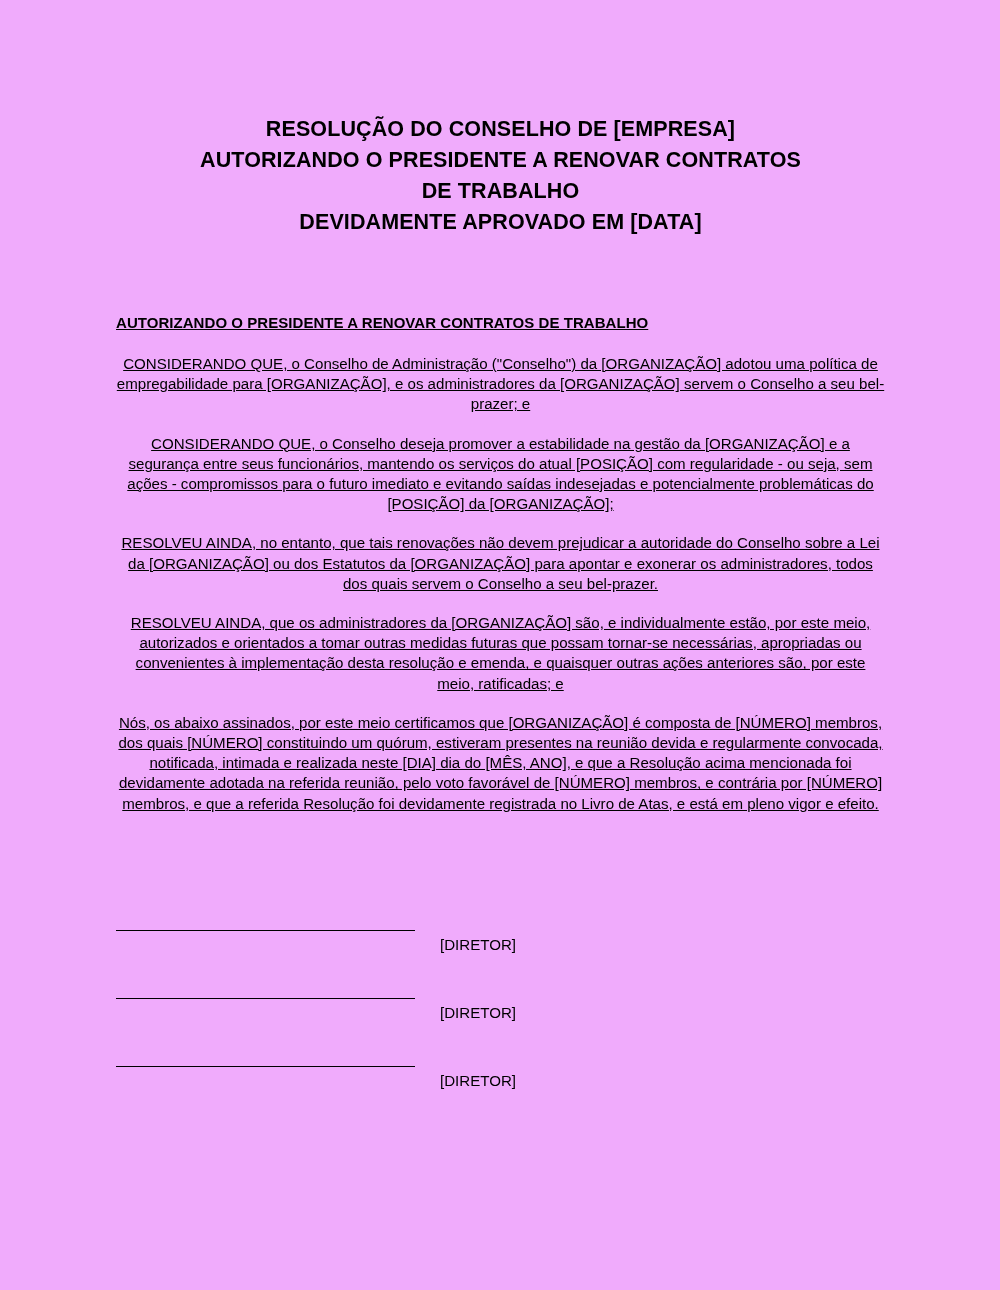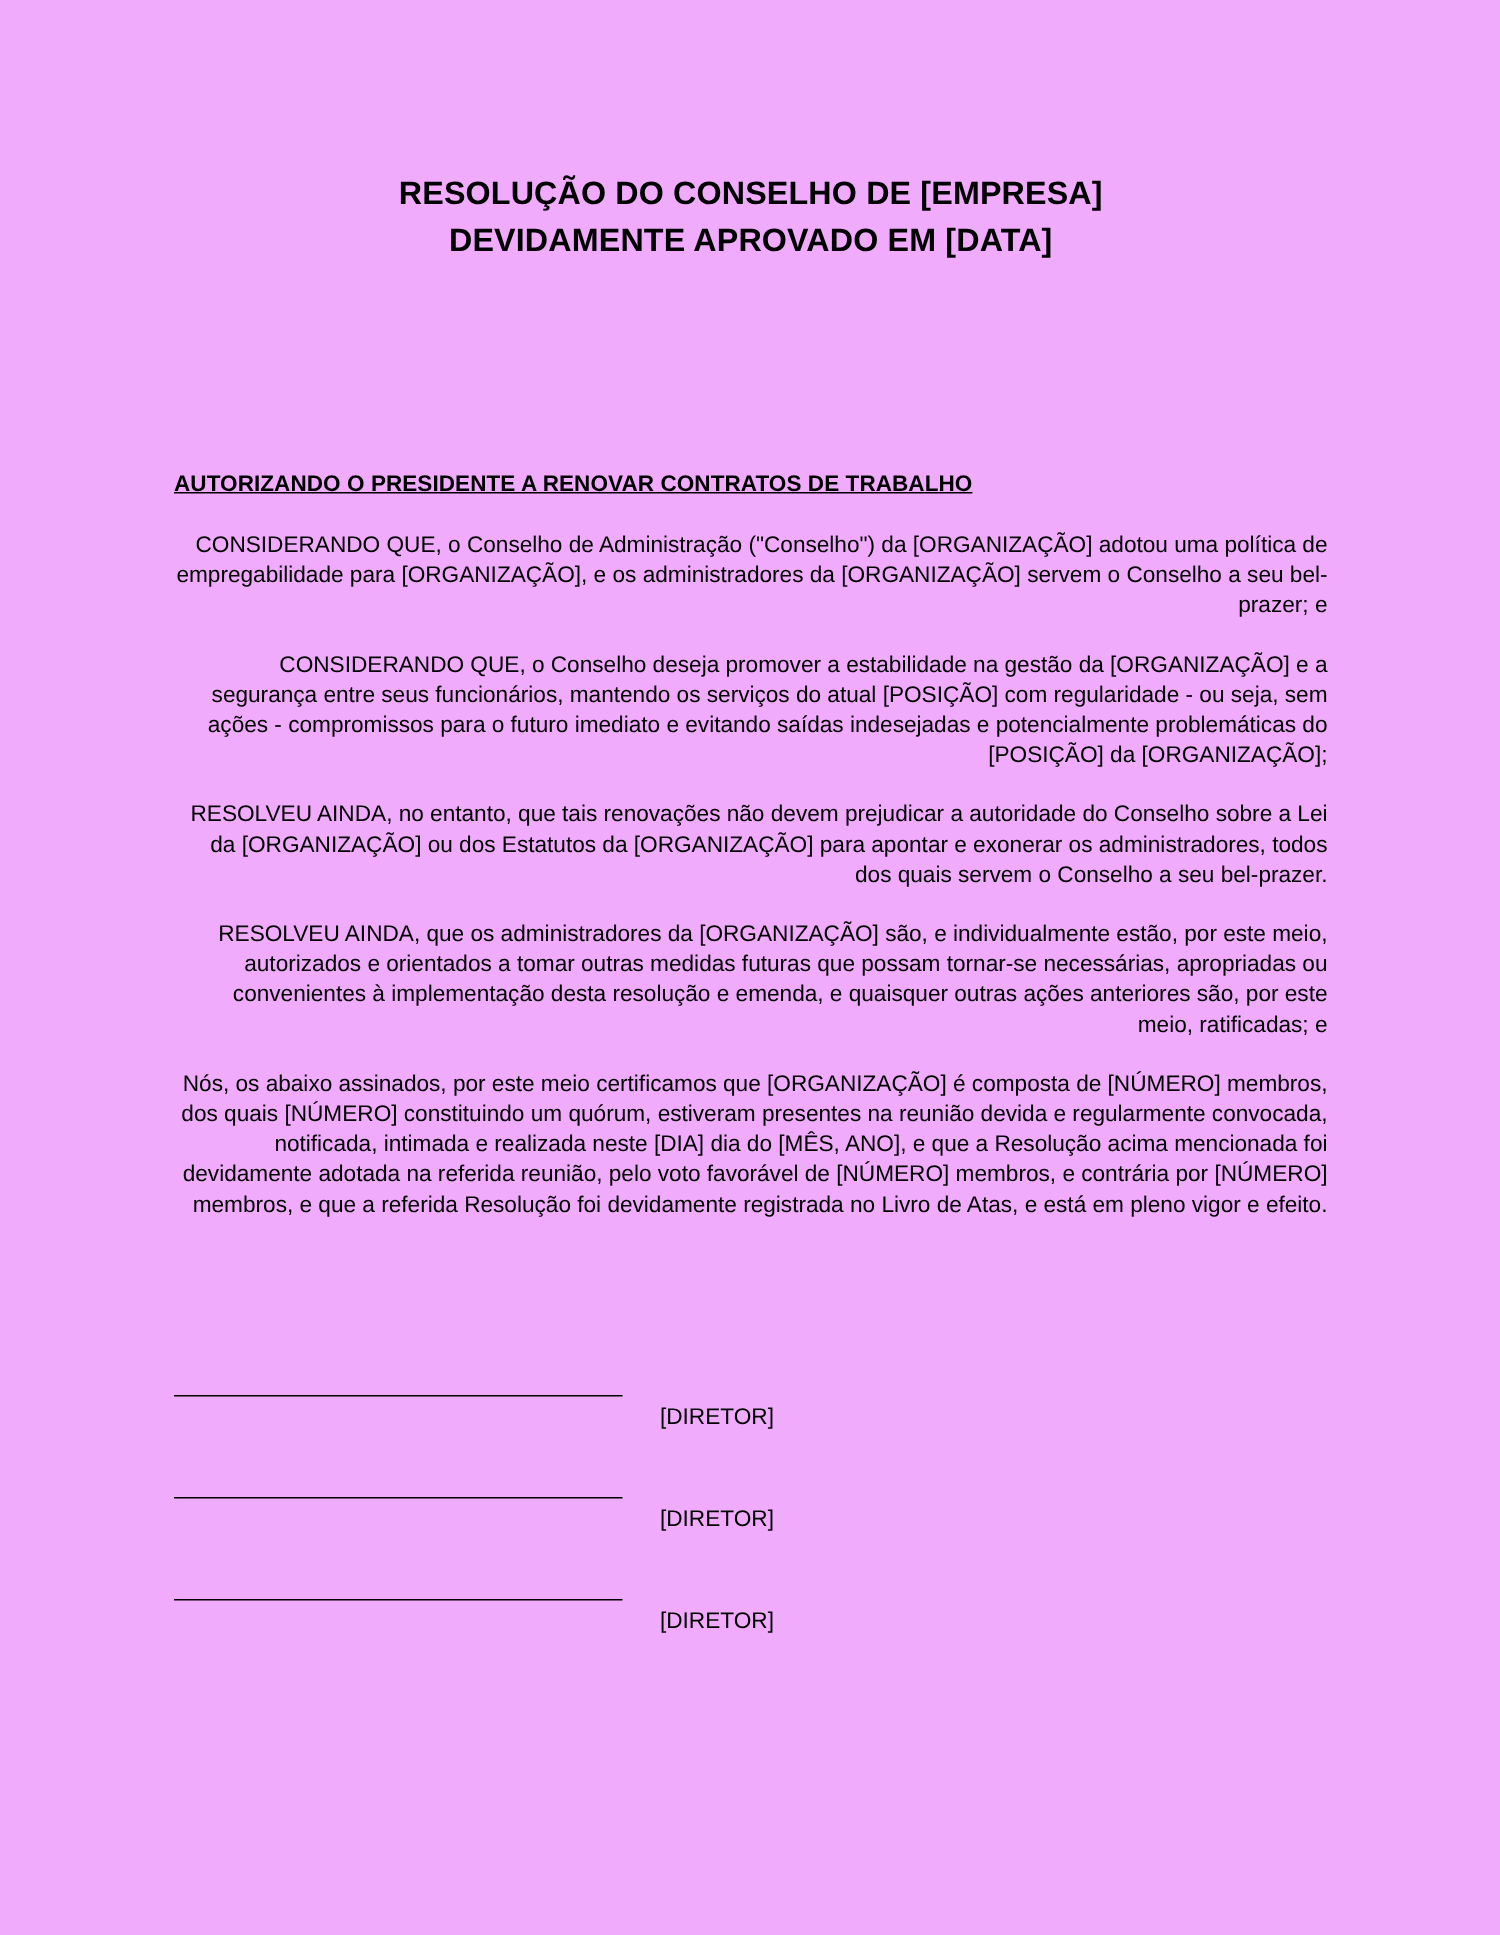--- a/index.html
+++ b/index.html
@@ -44,22 +44,23 @@
     font-weight: bold;
     text-decoration: underline;
     line-height: 20px;
     margin: 0 0 21px 0;
     letter-spacing: 0.05px;
   }
   p.para {
     font-size: 15.1px;
     line-height: 20.2px;
     margin: 0 0 19px 0;
-    text-align: right;
+    text-align: center;
     letter-spacing: -0.01px;
+    text-decoration: underline;
   }
   p.para:last-child { margin-bottom: 12px; }
 
   
   .sig-area {
     position: absolute;
     left: 116px;
     top: 930px;
     width: 400px;
   }
@@ -88,20 +89,22 @@
     line-height: 20px;
   }
 </style>
 </head>
 <body>
 
 <div class="page">
 
   <div class="doc-title">
     <span class="tline">RESOLUÇÃO DO CONSELHO DE [EMPRESA]</span>
+    <span class="tline">AUTORIZANDO O PRESIDENTE A RENOVAR CONTRATOS</span>
+    <span class="tline">DE TRABALHO</span>
     <span class="tline">DEVIDAMENTE APROVADO EM [DATA]</span>
   </div>
 
   <div class="body-wrap">
     <div class="section-heading">AUTORIZANDO O PRESIDENTE A RENOVAR CONTRATOS DE TRABALHO</div>
 
     <p class="para">CONSIDERANDO QUE, o Conselho de Administração ("Conselho") da [ORGANIZAÇÃO] adotou uma política de empregabilidade para [ORGANIZAÇÃO], e os administradores da [ORGANIZAÇÃO] servem o Conselho a seu bel-prazer; e</p>
     <p class="para">CONSIDERANDO QUE, o Conselho deseja promover a estabilidade na gestão da [ORGANIZAÇÃO] e a segurança entre seus funcionários, mantendo os serviços do atual [POSIÇÃO] com regularidade - ou seja, sem ações - compromissos para o futuro imediato e evitando saídas indesejadas e potencialmente problemáticas do [POSIÇÃO] da [ORGANIZAÇÃO];</p>
     <p class="para">RESOLVEU AINDA, no entanto, que tais renovações não devem prejudicar a autoridade do Conselho sobre a Lei da [ORGANIZAÇÃO] ou dos Estatutos da [ORGANIZAÇÃO] para apontar e exonerar os administradores, todos dos quais servem o Conselho a seu bel-prazer.</p>
     <p class="para">RESOLVEU AINDA, que os administradores da [ORGANIZAÇÃO] são, e individualmente estão, por este meio, autorizados e orientados a tomar outras medidas futuras que possam tornar-se necessárias, apropriadas ou convenientes à implementação desta resolução e emenda, e quaisquer outras ações anteriores são, por este meio, ratificadas; e</p>

